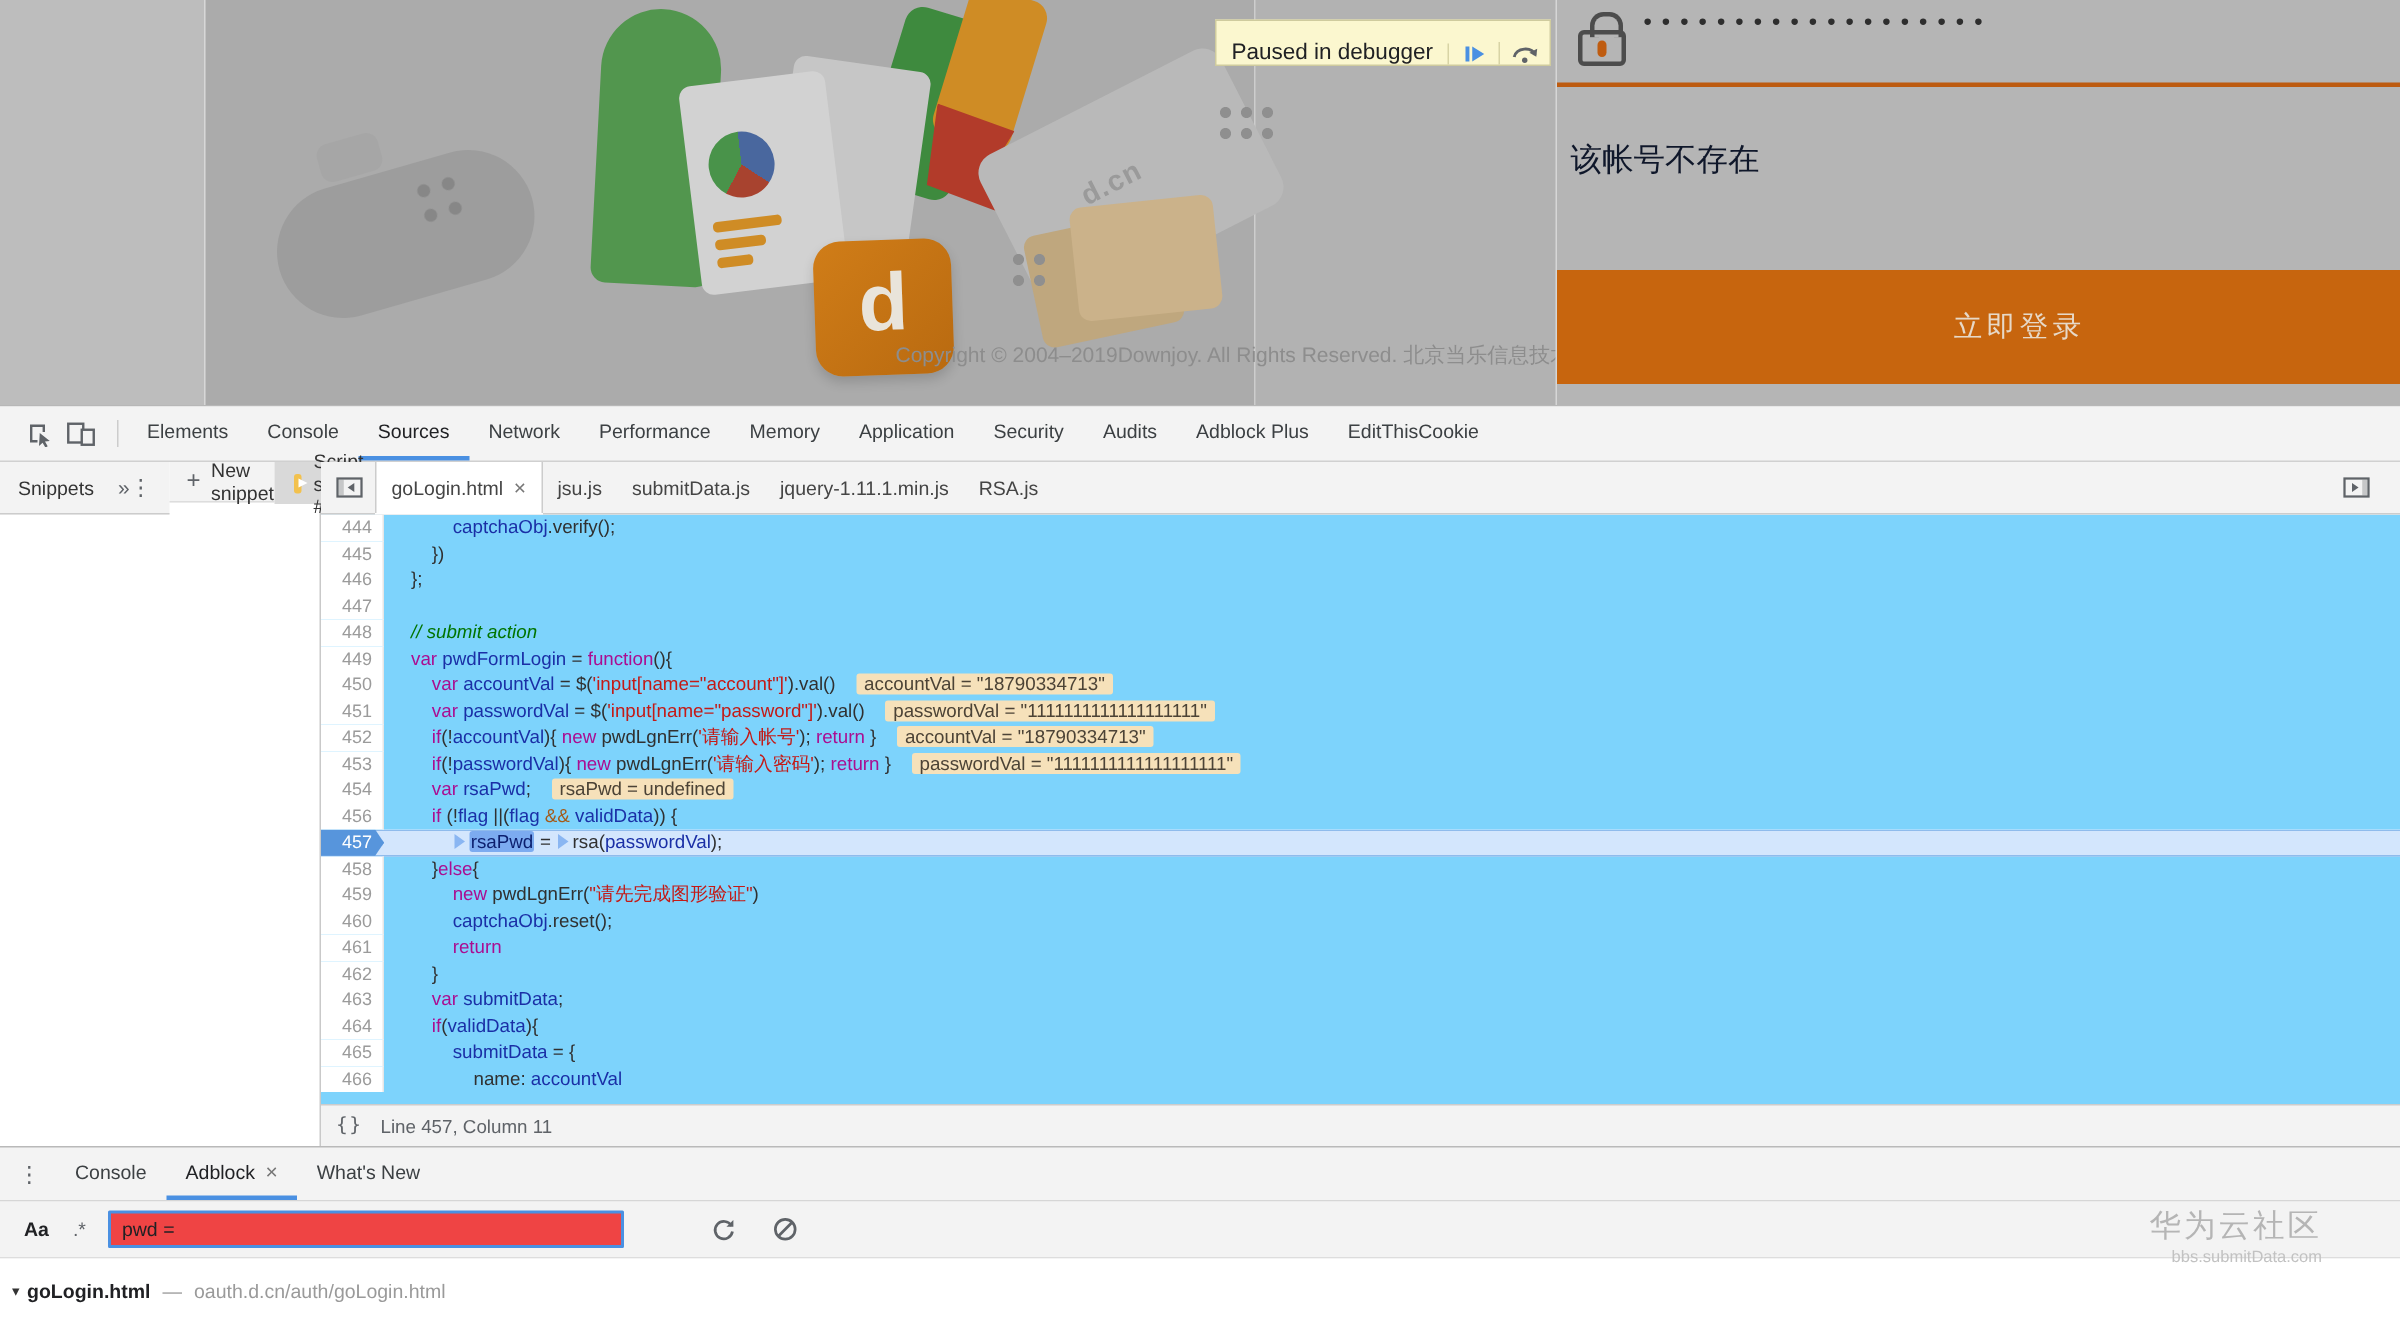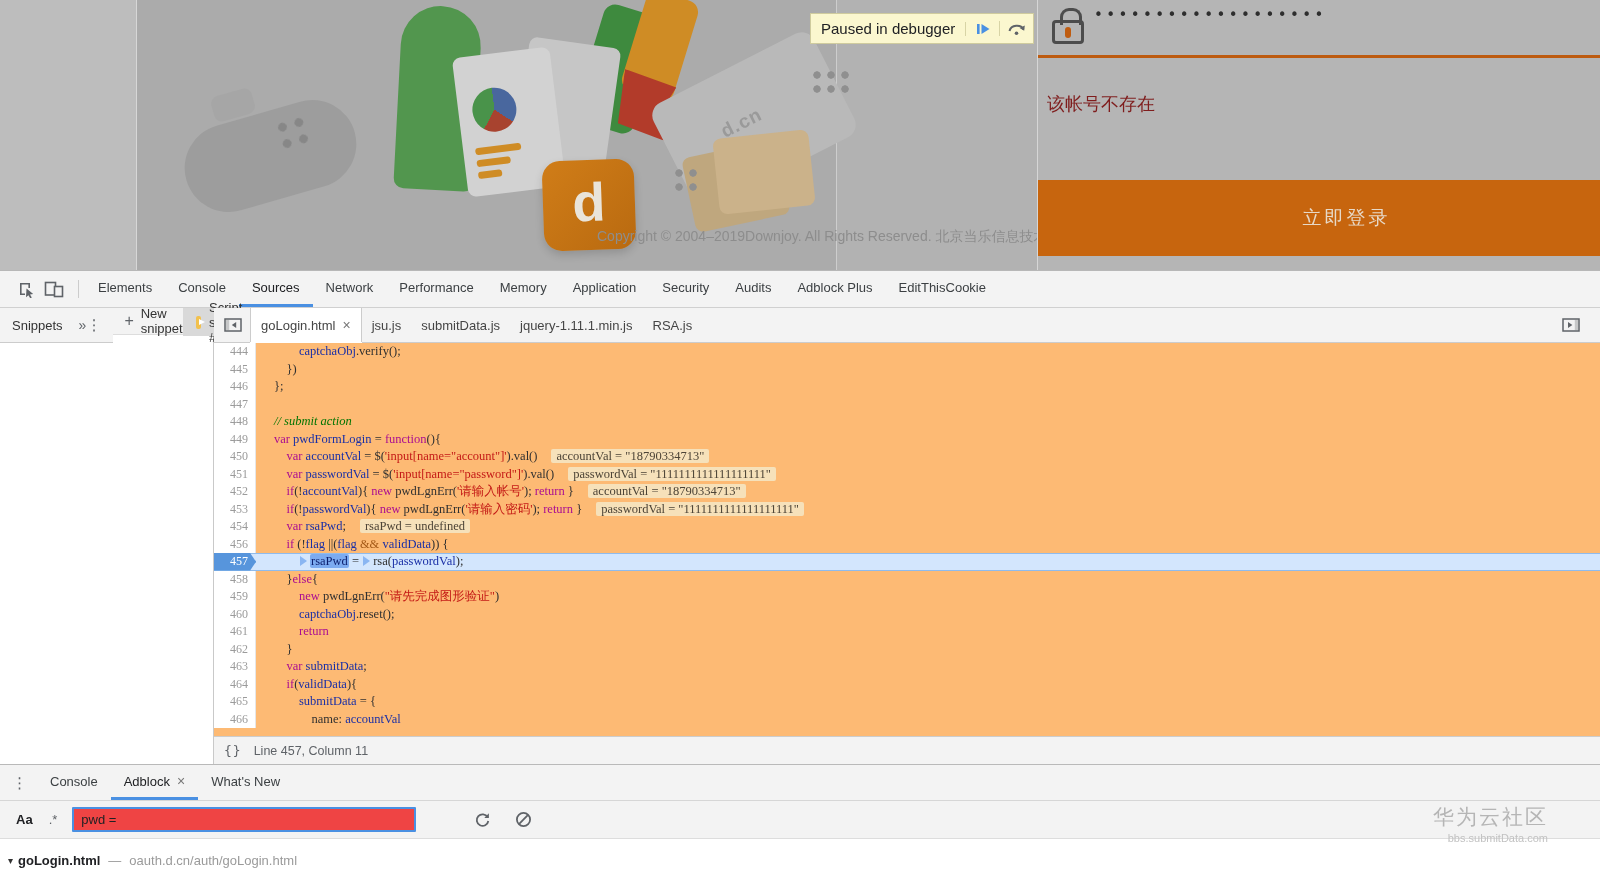--- a/index.html
+++ b/index.html
@@ -59,28 +59,28 @@
   .login-panel{position:absolute;left:1037px;top:0;width:563px;height:270px;background:#b5b5b5;
                border-left:1px solid rgba(255,255,255,.45);z-index:5}
   .lock{position:absolute;left:14px;top:20px;width:32px;height:24px;border:3px solid #4c4c4c;border-radius:4px}
   .lock:before{content:"";position:absolute;left:5px;top:-15px;width:16px;height:14px;
                border:3px solid #4c4c4c;border-bottom:none;border-radius:9px 9px 0 0}
   .lock:after{content:"";position:absolute;left:10px;top:4px;width:6px;height:11px;background:#bf5c10;
               border-radius:3px}
   .pwd-dots{position:absolute;left:56px;top:6px;font-size:15px;letter-spacing:3.4px;color:#2e2e2e;
             font-family:"DejaVu Sans",sans-serif}
   .pwd-underline{position:absolute;left:0;top:55px;width:563px;height:3px;background:#bd5b10}
-  .login-error{position:absolute;left:9px;top:92px;font-size:18px;color:#7f1d1d;z-index:6}
+  .login-error{position:absolute;left:9px;top:92px;font-size:21px;color:#0f172a;z-index:6}
   .login-btn{position:absolute;left:0;top:180px;width:617px;height:76px;background:#c7650e;
              display:flex;align-items:center;justify-content:center;z-index:6;cursor:pointer}
   .login-btn span{color:#e7d9c8;font-size:19px;letter-spacing:3px}
   .copyright{position:absolute;left:597px;top:228px;font-size:14px;color:#8d8d8d;white-space:nowrap;z-index:4}
 
   
-  .paused-banner{position:absolute;left:810px;top:13px;height:31px;display:flex;align-items:center;
+  .paused-banner{position:absolute;left:810px;top:13px;height:31px;display:flex;align-items:flex-end;
                  background:#fbf7cf;border:1px solid #cfcb9e;z-index:10}
   .pb-label{display:flex;align-items:center;padding:0 10px;font-size:15px;color:#202124;white-space:nowrap}
   .pb-btn{display:flex;align-items:center;justify-content:center;width:34px;border-left:1px solid #d8d4a5;
           cursor:pointer}
 
   
   .devtools{border-top:1px solid #b7b7b7}
   .main-tabbar{height:37px;background:#f3f3f3;border-bottom:1px solid #d0d0d0;display:flex;
                align-items:stretch;font-size:13px;color:#3c4043}
   .mt-icons{display:flex;align-items:center;padding:0 4px 0 12px}
@@ -107,21 +107,21 @@
   .editor-col{flex:1;display:flex;flex-direction:column;min-width:0}
   .source-tabbar{height:35px;background:#f3f3f3;border-bottom:1px solid #ccc;display:flex;align-items:stretch;
                  font-size:13px;color:#454545;position:relative}
   .src-nav-icon{display:flex;align-items:center;padding:0 8px 0 10px;cursor:pointer}
   .src-tab{display:flex;align-items:center;padding:0 10px;cursor:pointer;white-space:nowrap}
   .src-tab.active{background:#fff;border-left:1px solid #ccc;border-right:1px solid #ccc;
                   box-shadow:0 1px 0 #fff;position:relative;z-index:2}
   .tab-close{margin-left:7px;color:#777;font-size:14px;line-height:1;cursor:pointer}
   .panel-right-icon{position:absolute;right:20px;top:0;bottom:0;display:flex;align-items:center;cursor:pointer}
 
-  .code-area{flex:1;overflow:hidden;background:#fdba74;font-family:Liberation Serif, serif;font-size:12.5px}
+  .code-area{flex:1;overflow:hidden;background:#7dd3fc;font-family:Liberation Sans, sans-serif;font-size:12.5px}
   .code-line{display:flex;height:17.5px;line-height:17.5px}
   .gutter{flex:0 0 42px;width:42px;text-align:right;padding-right:7px;color:#9b9b9b;background:#fff;
           border-right:1px solid #e6e6e6;font-size:12px;cursor:pointer}
   .line-content{flex:1;white-space:pre;padding-left:18px;color:#303030}
   .sg-d{color:#303030}
   .sg-k{color:#aa0d91}
   .sg-v{color:#1a2fa6}
   .sg-s{color:#c41a16}
   .sg-c{color:#007400;font-style:italic}
   .sg-o{color:#a45a18}

